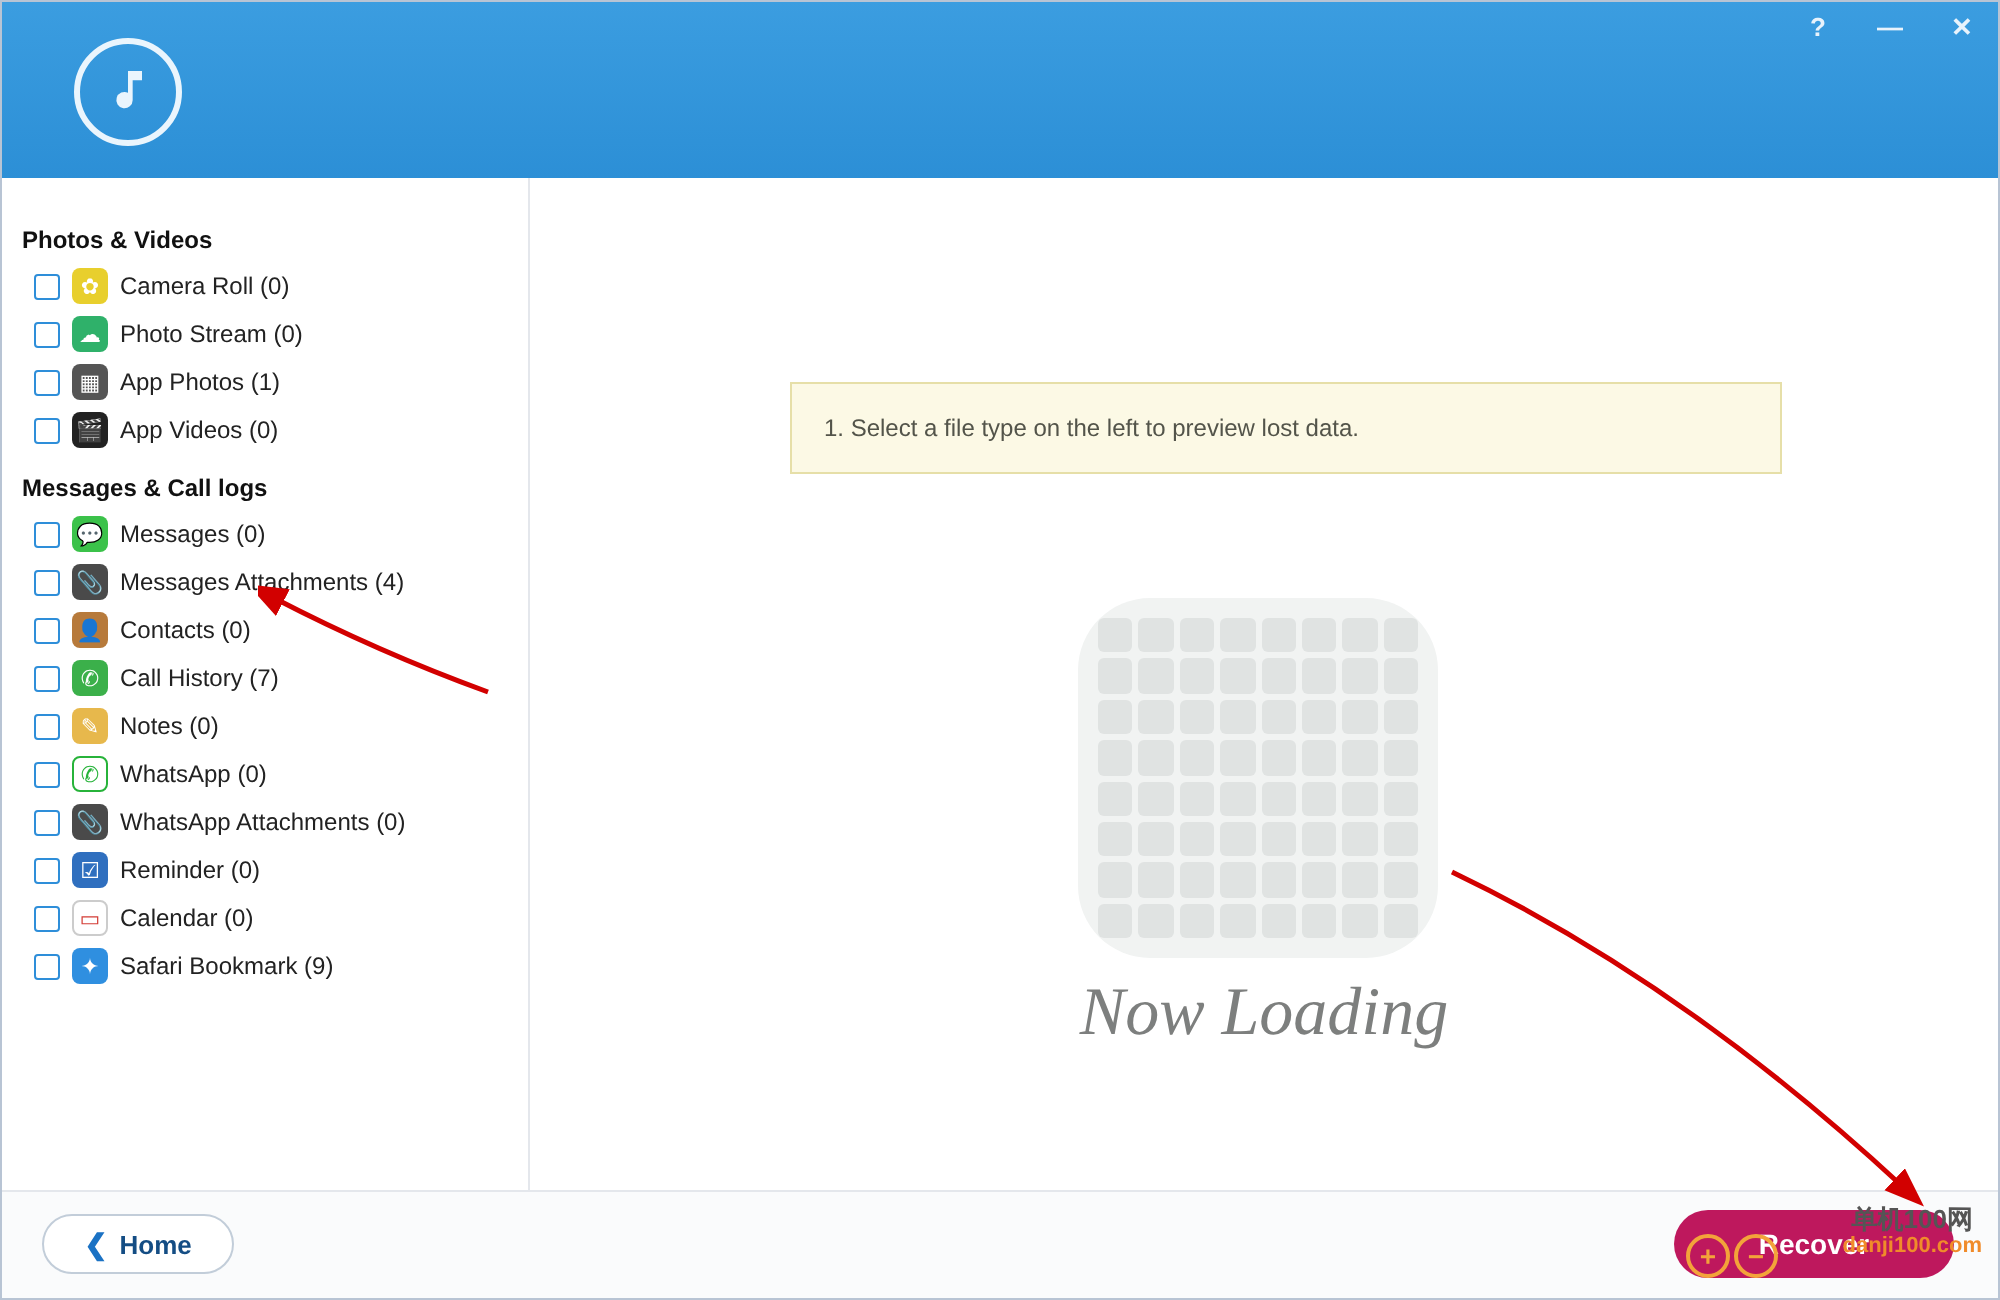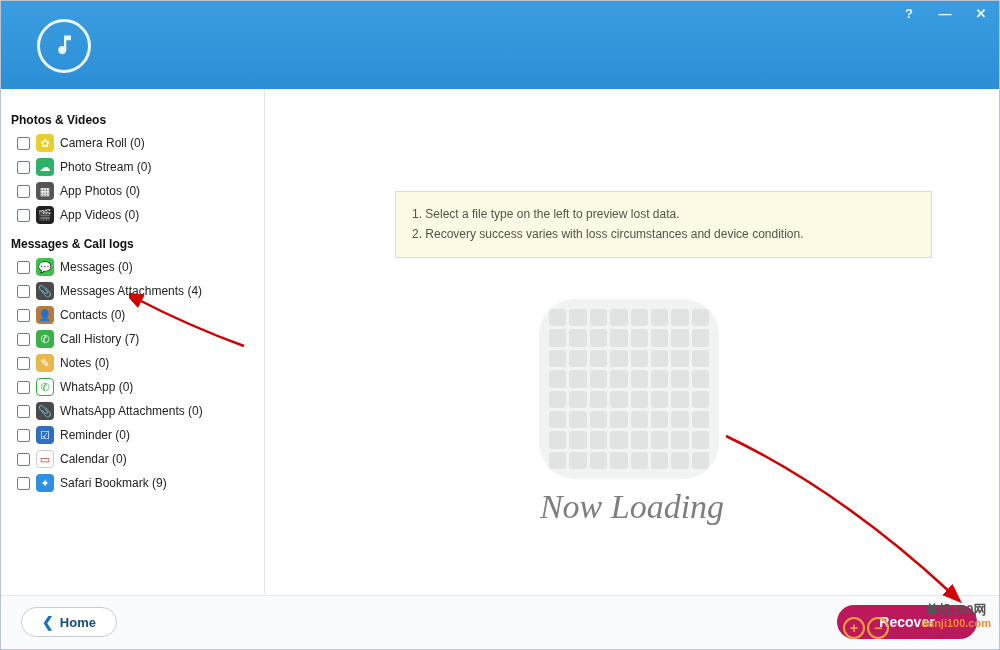--- a/index.html
+++ b/index.html
@@ -12,21 +12,21 @@
   .logo-circle svg { width: 28px; height: 28px; }
 
   .body { position: absolute; top: 88px; left: 0; right: 0; bottom: 54px; display: flex; }
   .sidebar { width: 264px; border-right: 1px solid #e4e7ec; padding: 14px 10px 10px 10px; overflow-y: auto; }
   .section-title { font-size: 12px; font-weight: bold; color: #111; margin: 10px 0 4px 0; }
   .item { display: flex; align-items: center; gap: 6px; padding: 3px 0 3px 6px; font-size: 12px; color: #222; cursor: pointer; }
   .checkbox { width: 13px; height: 13px; border: 1.5px solid #2e8ed9; border-radius: 2px; background: #fff; flex-shrink: 0; }
   .icon-sq { width: 18px; height: 18px; border-radius: 4px; flex-shrink: 0; display: flex; align-items: center; justify-content: center; font-size: 11px; color: #fff; }
 
   .main { flex: 1; position: relative; }
-  .infobox { position: absolute; left: 130px; top: 102px; width: 537px; background: #fcf9e5; border: 1px solid #e6dfa8; padding: 12px 16px; font-size: 12px; color: #53544a; line-height: 1.7; }
+  .infobox { position: absolute; left: 130px; top: 102px; width: 496px; background: #fcf9e5; border: 1px solid #e6dfa8; padding: 12px 16px; font-size: 12px; color: #53544a; line-height: 1.7; }
   .placeholder { position: absolute; left: 274px; top: 210px; width: 180px; height: 180px; border-radius: 36px; background: #f1f3f2; display: grid; grid-template-columns: repeat(8,1fr); grid-template-rows: repeat(8,1fr); gap: 3px; padding: 10px; }
   .placeholder div { background: #e0e3e2; border-radius: 3px; }
   .loading-text { position: absolute; left: 0; right: 0; top: 399px; text-align: center; font-family: "Segoe Script", "Comic Sans MS", cursive; font-size: 34px; color: #7d7f7e; font-style: italic; }
 
   .footer { position: absolute; left: 0; right: 0; bottom: 0; height: 54px; border-top: 1px solid #e4e7ec; background: #fafbfc; }
   .home-btn { position: absolute; left: 20px; top: 11px; width: 96px; height: 30px; border: 1px solid #c2cdd9; border-radius: 15px; background: #fff; display: flex; align-items: center; justify-content: center; gap: 6px; font-size: 13px; font-weight: bold; color: #144d84; cursor: pointer; }
   .home-btn .chev { color: #1b72c4; font-size: 14px; }
   .recover-btn { position: absolute; right: 22px; top: 9px; width: 140px; height: 34px; border-radius: 17px; background: #be185d; color: #fff; display: flex; align-items: center; justify-content: center; font-size: 14px; font-weight: bold; cursor: pointer; }
 
   .arrow { position: absolute; pointer-events: none; }
@@ -65,21 +65,21 @@
             <span>Camera Roll (0)</span>
           </div>
           <div class="item">
             <span class="checkbox"></span>
             <span class="icon-sq" style="background: rgb(47, 177, 106);">☁</span>
             <span>Photo Stream (0)</span>
           </div>
           <div class="item">
             <span class="checkbox"></span>
             <span class="icon-sq" style="background: rgb(85, 85, 85);">▦</span>
-            <span>App Photos (0)</span>
+            <span>App Photos (1)</span>
           </div>
           <div class="item">
             <span class="checkbox"></span>
             <span class="icon-sq" style="background: rgb(34, 34, 34);">🎬</span>
             <span>App Videos (0)</span>
           </div>
         </div>
       <div class="section-title">Messages &amp; Call logs</div>
       <div id="sec1">
           <div class="item">
@@ -131,21 +131,20 @@
             <span class="checkbox"></span>
             <span class="icon-sq" style="background: rgb(47, 143, 224);">✦</span>
             <span>Safari Bookmark (9)</span>
           </div>
         </div>
     </div>
 
     <div class="main">
       <div class="infobox">
         <div>1. Select a file type on the left to preview lost data.</div>
-        <div>2. Recovery success varies with loss circumstances and device condition.</div>
       </div>
       <div class="placeholder" id="grid">
           <div></div>
           <div></div>
           <div></div>
           <div></div>
           <div></div>
           <div></div>
           <div></div>
           <div></div>

